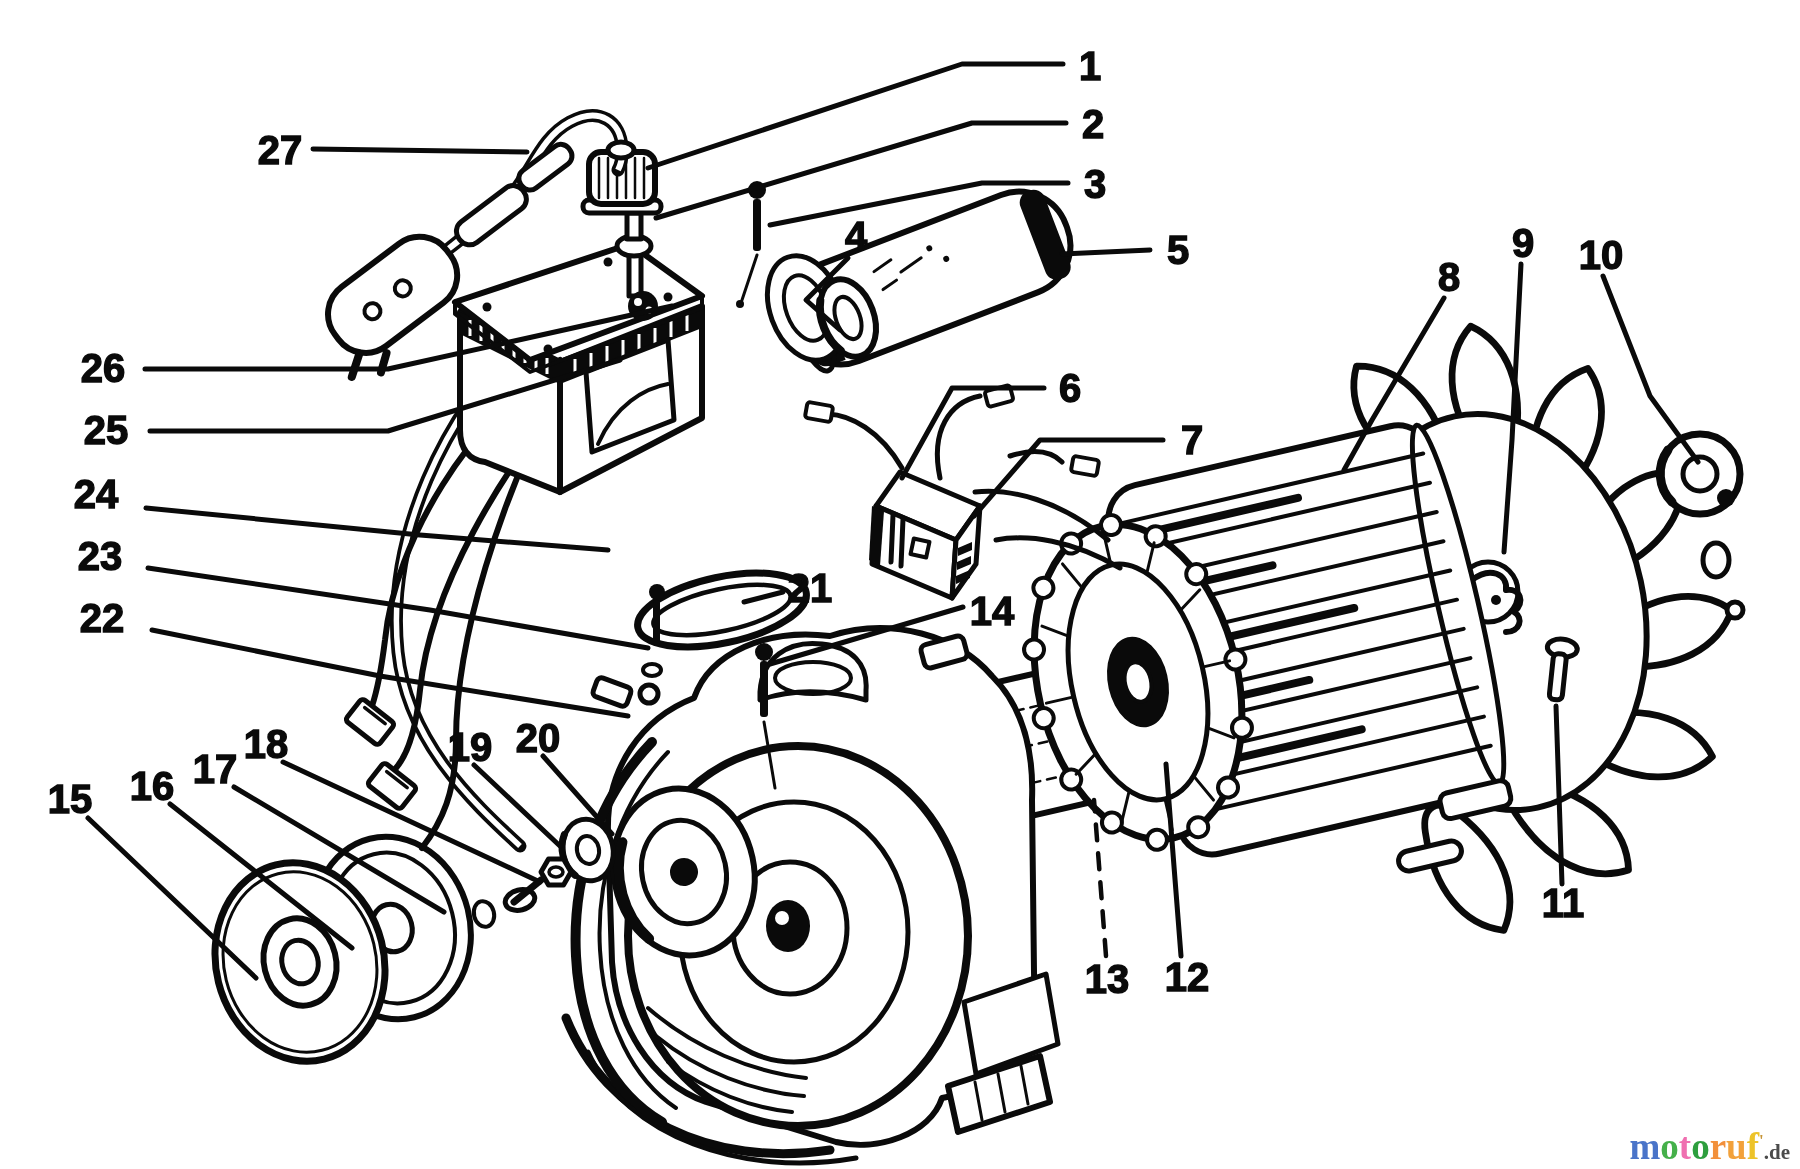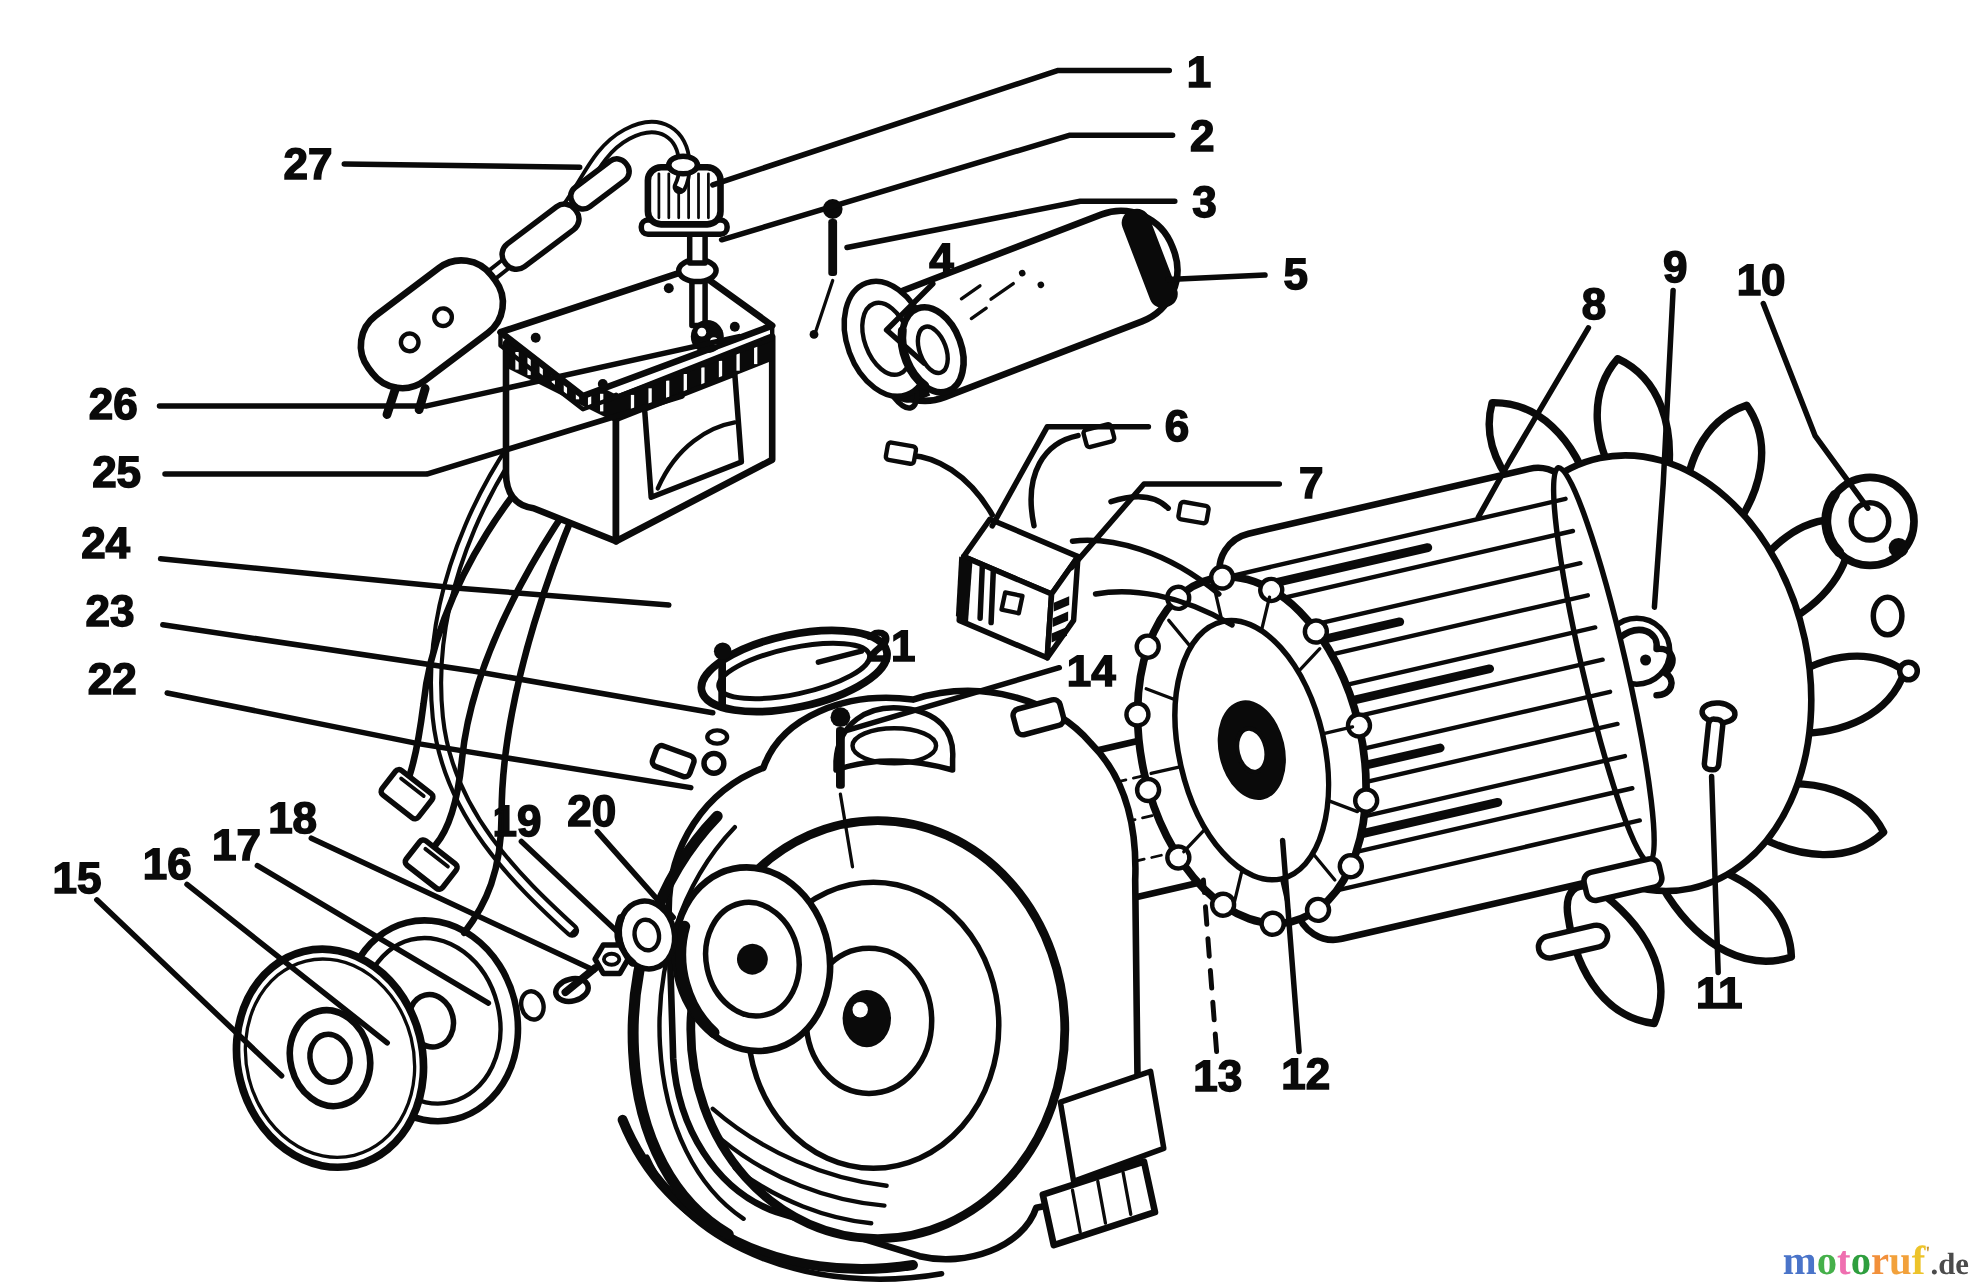--- a/index.html
+++ b/index.html
@@ -11,21 +11,21 @@
   .kf {stroke:#0a0a0a;fill:#ffffff;stroke-linecap:round;stroke-linejoin:round;}
   .kd {fill:#0a0a0a;stroke:none;}
   .wt {stroke:#ffffff;fill:none;stroke-linecap:butt;}
   .leader{fill:none;stroke:#0a0a0a;stroke-width:5;stroke-linecap:round;stroke-linejoin:round;}
   .leader.dash{stroke-dasharray:16 13;stroke-width:4.5;}
   .callout{font-family:"Liberation Sans",sans-serif;font-weight:700;font-size:40px;
            fill:#0a0a0a;stroke:#0a0a0a;stroke-width:1.4;text-anchor:middle;dominant-baseline:central;}
   
   .wm{position:absolute;right:10px;bottom:4px;font-family:"Liberation Serif",serif;
       font-weight:700;font-size:37px;line-height:1;user-select:none;}
-  .wm .suffix{font-size:28px;font-weight:700;}
+  .wm .suffix{font-size:21px;font-weight:700;}
   .wm .tick{font-size:17px;vertical-align:super;}
 </style>
 </head>
 <body>
 
 <div id="stage">
 <svg id="diagram-svg" width="1800" height="1169" viewBox="0 0 1800 1169" xmlns="http://www.w3.org/2000/svg">
   <defs>
     <path id="petal-shape" d="M0,-62 C24,-44 30,-10 14,30 C7,48 -7,48 -14,30 C-30,-10 -24,-44 0,-62 Z"></path>
   </defs>

